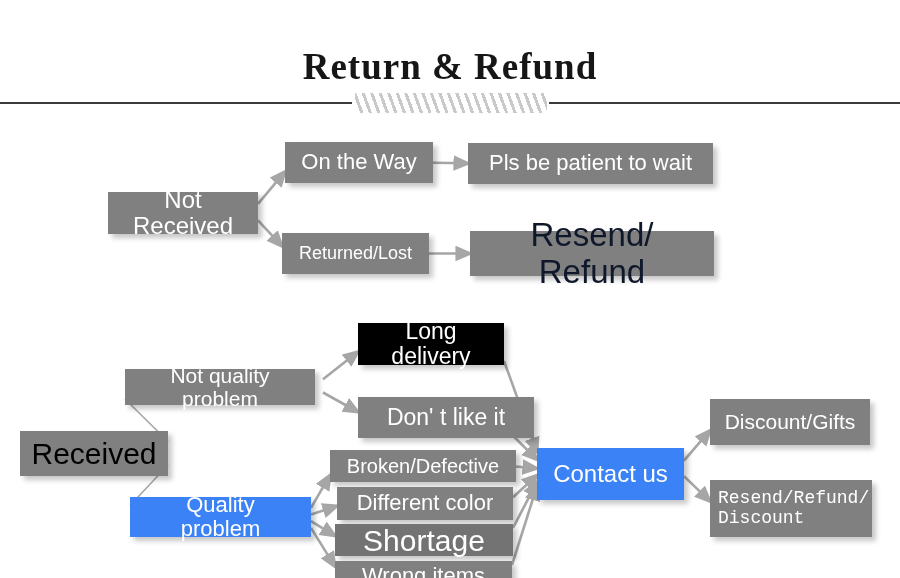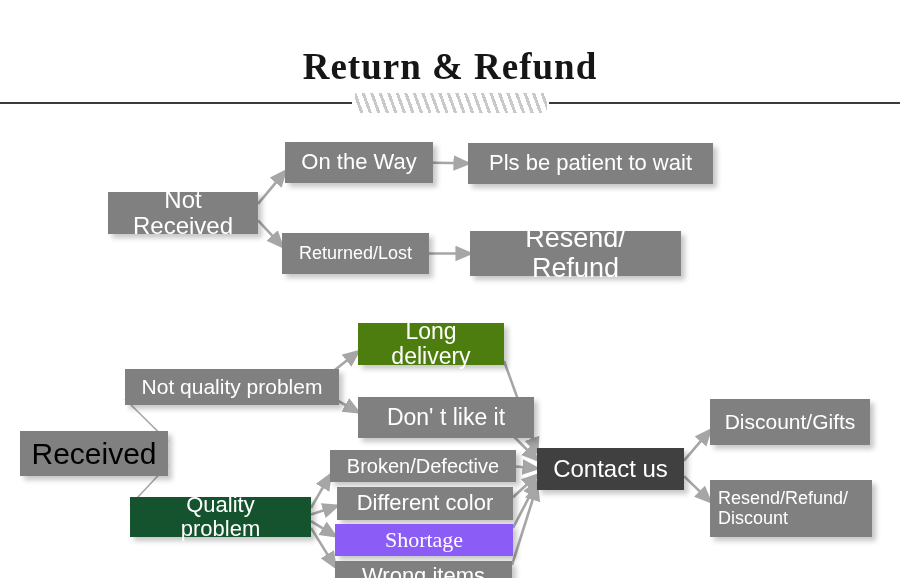--- a/index.html
+++ b/index.html
@@ -119,29 +119,29 @@
         <path d="M684,423.54 L710,393.46" marker-end="url(#ah)"></path>
         <path d="M684,439.11 L710,464.39" marker-end="url(#ah)"></path>
       </g>
   </svg>
 
   <div id="node-layer">
       <div class="node" style="left: 108px; top: 155px; width: 150px; height: 42px; font-size: 24px; background: rgb(128, 128, 128); color: rgb(255, 255, 255);">Not Received</div>
       <div class="node" style="left: 285px; top: 105px; width: 148px; height: 41px; font-size: 22px; background: rgb(128, 128, 128); color: rgb(255, 255, 255);">On the Way</div>
       <div class="node" style="left: 468px; top: 106px; width: 245px; height: 41px; font-size: 22px; background: rgb(128, 128, 128); color: rgb(255, 255, 255);">Pls be patient to wait</div>
       <div class="node" style="left: 282px; top: 196px; width: 147px; height: 41px; font-size: 18px; background: rgb(128, 128, 128); color: rgb(255, 255, 255);">Returned/Lost</div>
-      <div class="node" style="left: 470px; top: 194px; width: 211px; height: 45px; font-size: 27px; background: rgb(128, 128, 128); color: #ffffff;">Resend/ Refund</div>
+      <div class="node" style="left: 470px; top: 194px; width: 244px; height: 45px; font-size: 33px; background: rgb(128, 128, 128); color: #0f172a;">Resend/ Refund</div>
       <div class="node" style="left: 20px; top: 394px; width: 148px; height: 45px; font-size: 30px; background: rgb(128, 128, 128); color: #000000;">Received</div>
-      <div class="node" style="left: 125px; top: 332px; width: 214px; height: 36px; font-size: 21px; background: rgb(128, 128, 128); color: rgb(255, 255, 255);">Not quality problem</div>
-      <div class="node" style="left: 130px; top: 460px; width: 181px; height: 40px; font-size: 22px; background: #14532d; color: rgb(255, 255, 255);">Quality problem</div>
-      <div class="node" style="left: 358px; top: 286px; width: 146px; height: 42px; font-size: 23px; background: #4d7c0f; color: rgb(255, 255, 255);">Long delivery</div>
+      <div class="node" style="left: 125px; top: 332px; width: 190px; height: 36px; font-size: 21px; background: rgb(128, 128, 128); color: rgb(255, 255, 255);">Not quality problem</div>
+      <div class="node" style="left: 130px; top: 460px; width: 181px; height: 40px; font-size: 22px; background: #3b82f6; color: rgb(255, 255, 255);">Quality problem</div>
+      <div class="node" style="left: 358px; top: 286px; width: 146px; height: 42px; font-size: 23px; background: #000000; color: rgb(255, 255, 255);">Long delivery</div>
       <div class="node" style="left: 358px; top: 360px; width: 176px; height: 41px; font-size: 23px; background: rgb(128, 128, 128); color: rgb(255, 255, 255);">Don' t like it</div>
       <div class="node" style="left: 330px; top: 413px; width: 186px; height: 32px; font-size: 20px; background: rgb(128, 128, 128); color: rgb(255, 255, 255);">Broken/Defective</div>
       <div class="node" style="left: 337px; top: 450px; width: 176px; height: 33px; font-size: 22px; background: rgb(128, 128, 128); color: rgb(255, 255, 255);">Different color</div>
-      <div class="node" style="left: 335px; top: 487px; width: 178px; height: 32px; font-size: 22px; background: #8b5cf6; color: rgb(255, 255, 255); font-family: Liberation Serif, serif;">Shortage</div>
+      <div class="node" style="left: 335px; top: 487px; width: 178px; height: 32px; font-size: 30px; background: #737373; color: rgb(255, 255, 255);">Shortage</div>
       <div class="node" style="left: 335px; top: 524px; width: 177px; height: 30px; font-size: 22px; background: rgb(128, 128, 128); color: rgb(255, 255, 255);">Wrong items</div>
-      <div class="node" style="left: 537px; top: 411px; width: 147px; height: 42px; font-size: 24px; background: #404040; color: rgb(255, 255, 255);">Contact us</div>
+      <div class="node" style="left: 537px; top: 411px; width: 147px; height: 52px; font-size: 24px; background: #3b82f6; color: rgb(255, 255, 255);">Contact us</div>
       <div class="node" style="left: 710px; top: 362px; width: 160px; height: 46px; font-size: 21px; background: rgb(128, 128, 128); color: rgb(255, 255, 255);">Discount/Gifts</div>
-      <div class="node" style="left: 710px; top: 443px; width: 162px; height: 57px; font-size: 18px; background: rgb(128, 128, 128); color: rgb(255, 255, 255); justify-content: flex-start; text-align: left; padding-left: 8px;">Resend/Refund/
+      <div class="node" style="left: 710px; top: 443px; width: 162px; height: 57px; font-size: 18px; background: rgb(128, 128, 128); color: rgb(255, 255, 255); justify-content: flex-start; text-align: left; padding-left: 8px; font-family: Liberation Mono, monospace;">Resend/Refund/
 Discount</div>
     </div>
 
 </div>
 
 </body></html>

